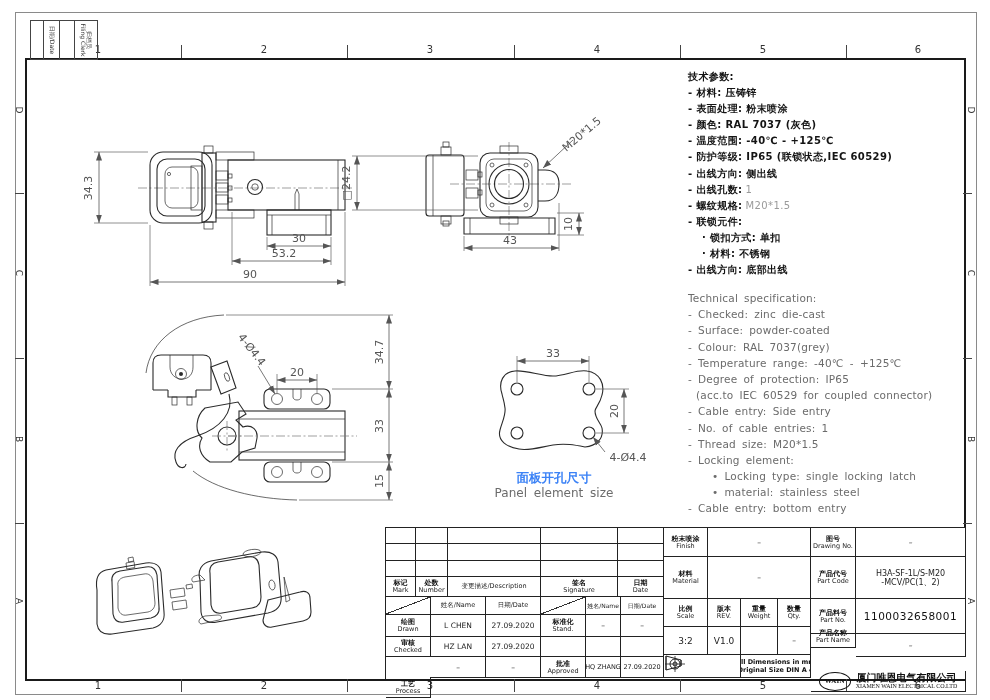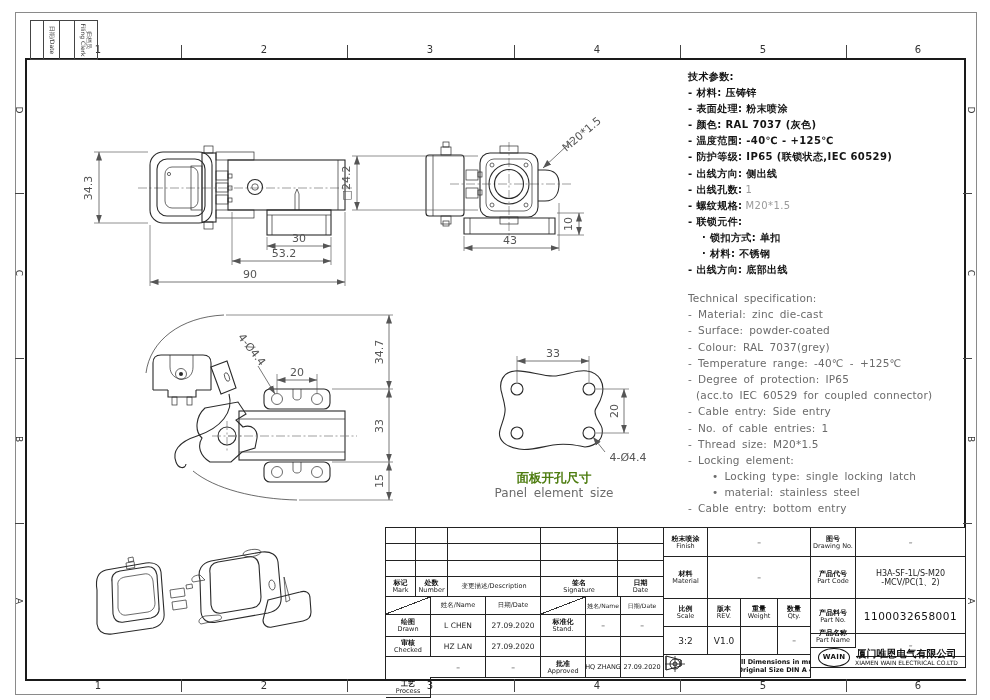--- a/index.html
+++ b/index.html
@@ -20,21 +20,21 @@
   
   #speccn{position:absolute;left:688px;top:69px;color:#141414;font-size:10px;font-weight:600;letter-spacing:.4px;}
   #speccn .cl{height:16.1px;line-height:16.1px;white-space:nowrap;}
   #speccn .ind{padding-left:14px;}
   #speccn .gray{color:#9a9a9a;font-weight:400;margin-left:3px;}
   #specen{position:absolute;left:688px;top:290px;color:#6b6b6b;font-size:10.5px;letter-spacing:.2px;word-spacing:2.5px;}
   #specen .el{height:16.2px;line-height:16.2px;white-space:nowrap;}
   #specen .ind1{padding-left:8px;}
   #specen .ind2{padding-left:24px;}
   
-  .capcn{position:absolute;left:554px;top:470px;transform:translateX(-50%);font-size:12.5px;font-weight:700;color:#4d7c0f;white-space:nowrap;}
+  .capcn{position:absolute;left:554px;top:470px;transform:translateX(-50%);font-size:12.5px;font-weight:700;color:#3b82f6;white-space:nowrap;}
   .capen{position:absolute;left:554px;top:486px;transform:translateX(-50%);font-size:12px;color:#6b6b6b;white-space:nowrap;word-spacing:3px;}
   
   #tb{position:absolute;left:385px;top:527px;width:580px;height:151px;border-top:1px solid #222;border-left:1px solid #222;background:#fff;}
   .cell{position:absolute;border-right:1px solid #222;border-bottom:1px solid #222;
     display:flex;align-items:center;justify-content:center;text-align:center;overflow:hidden;box-sizing:border-box;}
   .cell .cn{font-size:7px;font-weight:700;line-height:8px;color:#111;white-space:nowrap;}
   .cell .en{font-size:6.5px;line-height:7px;color:#222;white-space:nowrap;}
   .cell .val{font-size:7.5px;color:#222;white-space:nowrap;}
   .cell .val2{font-size:8px;color:#222;line-height:9px;white-space:nowrap;}
   .cell .big{font-size:10.5px;color:#111;letter-spacing:.5px;}
@@ -279,21 +279,21 @@
     <div class="cl"><span>- 出线孔数:</span><span class="gray">1</span></div>
     <div class="cl"><span>- 螺纹规格:</span><span class="gray">M20*1.5</span></div>
     <div class="cl">- 联锁元件:</div>
     <div class="cl ind">· 锁扣方式: 单扣</div>
     <div class="cl ind">· 材料: 不锈钢</div>
     <div class="cl">- 出线方向: 底部出线</div>
   </div>
 
   <div id="specen">
     <div class="el">Technical specification:</div>
-    <div class="el">- Material: zinc die-cast</div>
+    <div class="el">- Checked: zinc die-cast</div>
     <div class="el">- Surface: powder-coated</div>
     <div class="el">- Colour: RAL 7037(grey)</div>
     <div class="el">- Temperature range: -40℃ - +125℃</div>
     <div class="el">- Degree of protection: IP65</div>
     <div class="el ind1">(acc.to IEC 60529 for coupled connector)</div>
     <div class="el">- Cable entry: Side entry</div>
     <div class="el">- No. of cable entries: 1</div>
     <div class="el">- Thread size: M20*1.5</div>
     <div class="el">- Locking element:</div>
     <div class="el ind2">• Locking type: single locking latch</div>
@@ -533,21 +533,21 @@
       </div>
     <div class="cell" style="left:425px;top:97px;width:45px;height:23px;">
       <div>
           <div class="cn">产品名称</div>
           <div class="en">Part Name</div>
         </div>
       </div>
     <div class="cell" style="left:470px;top:106px;width:110px;height:23px;">
         <div class="val">–</div>
       </div>
-    <div class="cell" style="left:425px;top:119px;width:155px;height:21px;gap:5px;">
+    <div class="cell" style="left:425px;top:143px;width:155px;height:21px;gap:5px;font-family:Liberation Serif, serif;">
       <div class="logo">WAIN</div>
       <div>
         <div class="co-cn">厦门唯恩电气有限公司</div>
         <div class="co-en">XIAMEN WAIN ELECTRICAL CO.LTD</div>
       </div>
     </div>
   </div>
 </div>
 
 </body></html>

